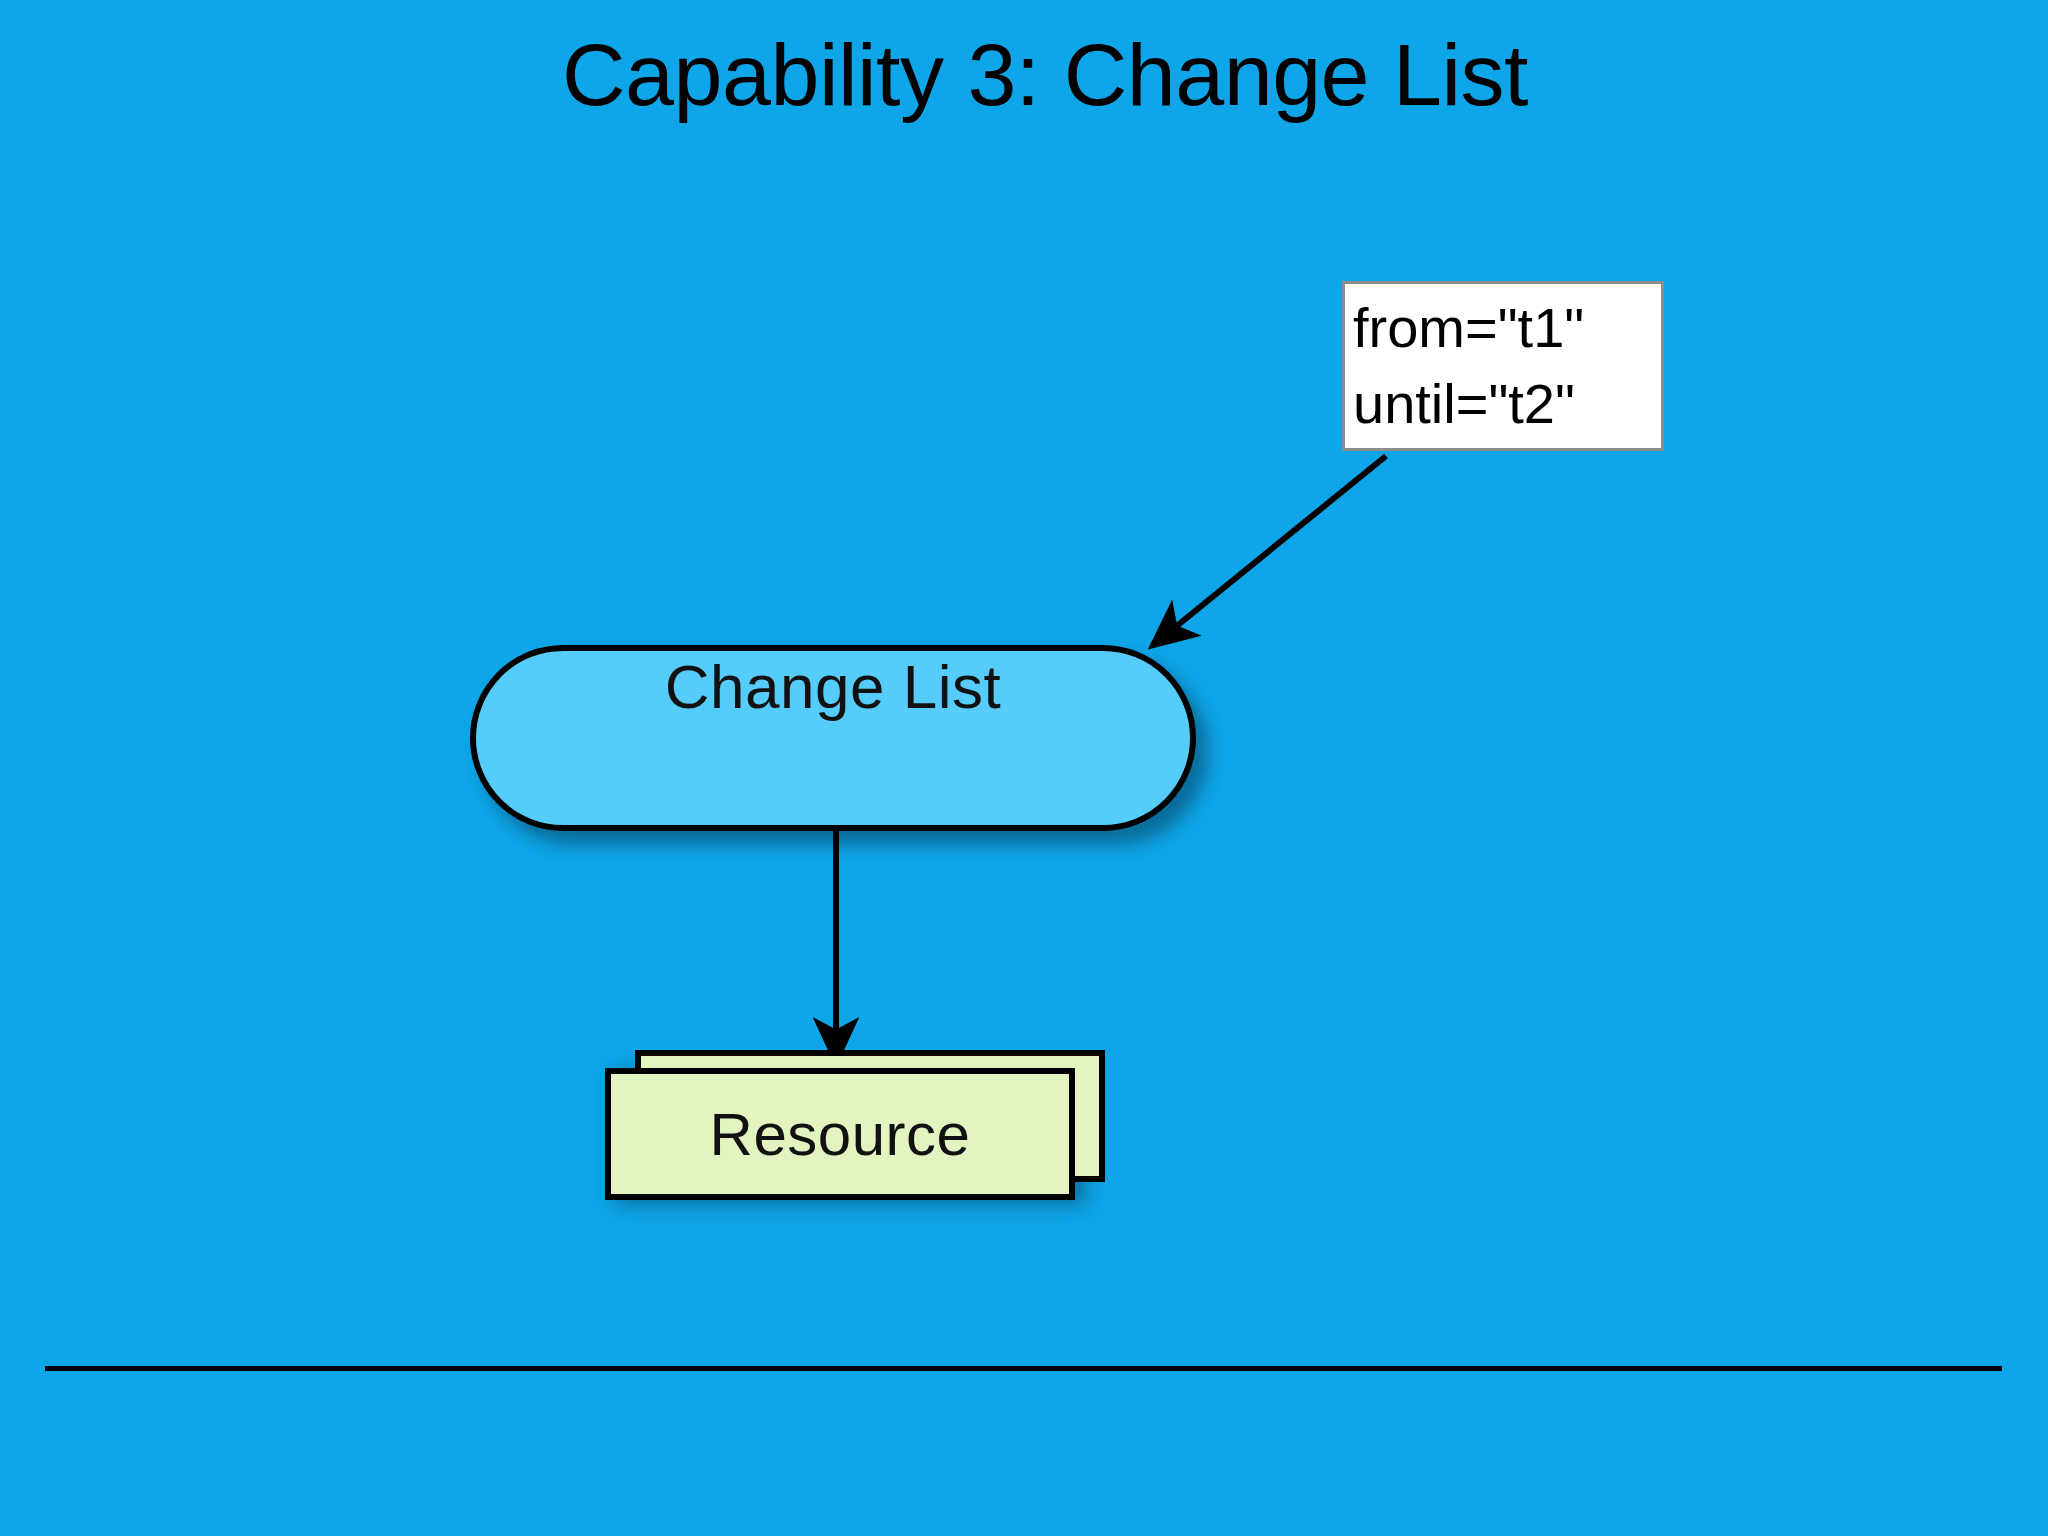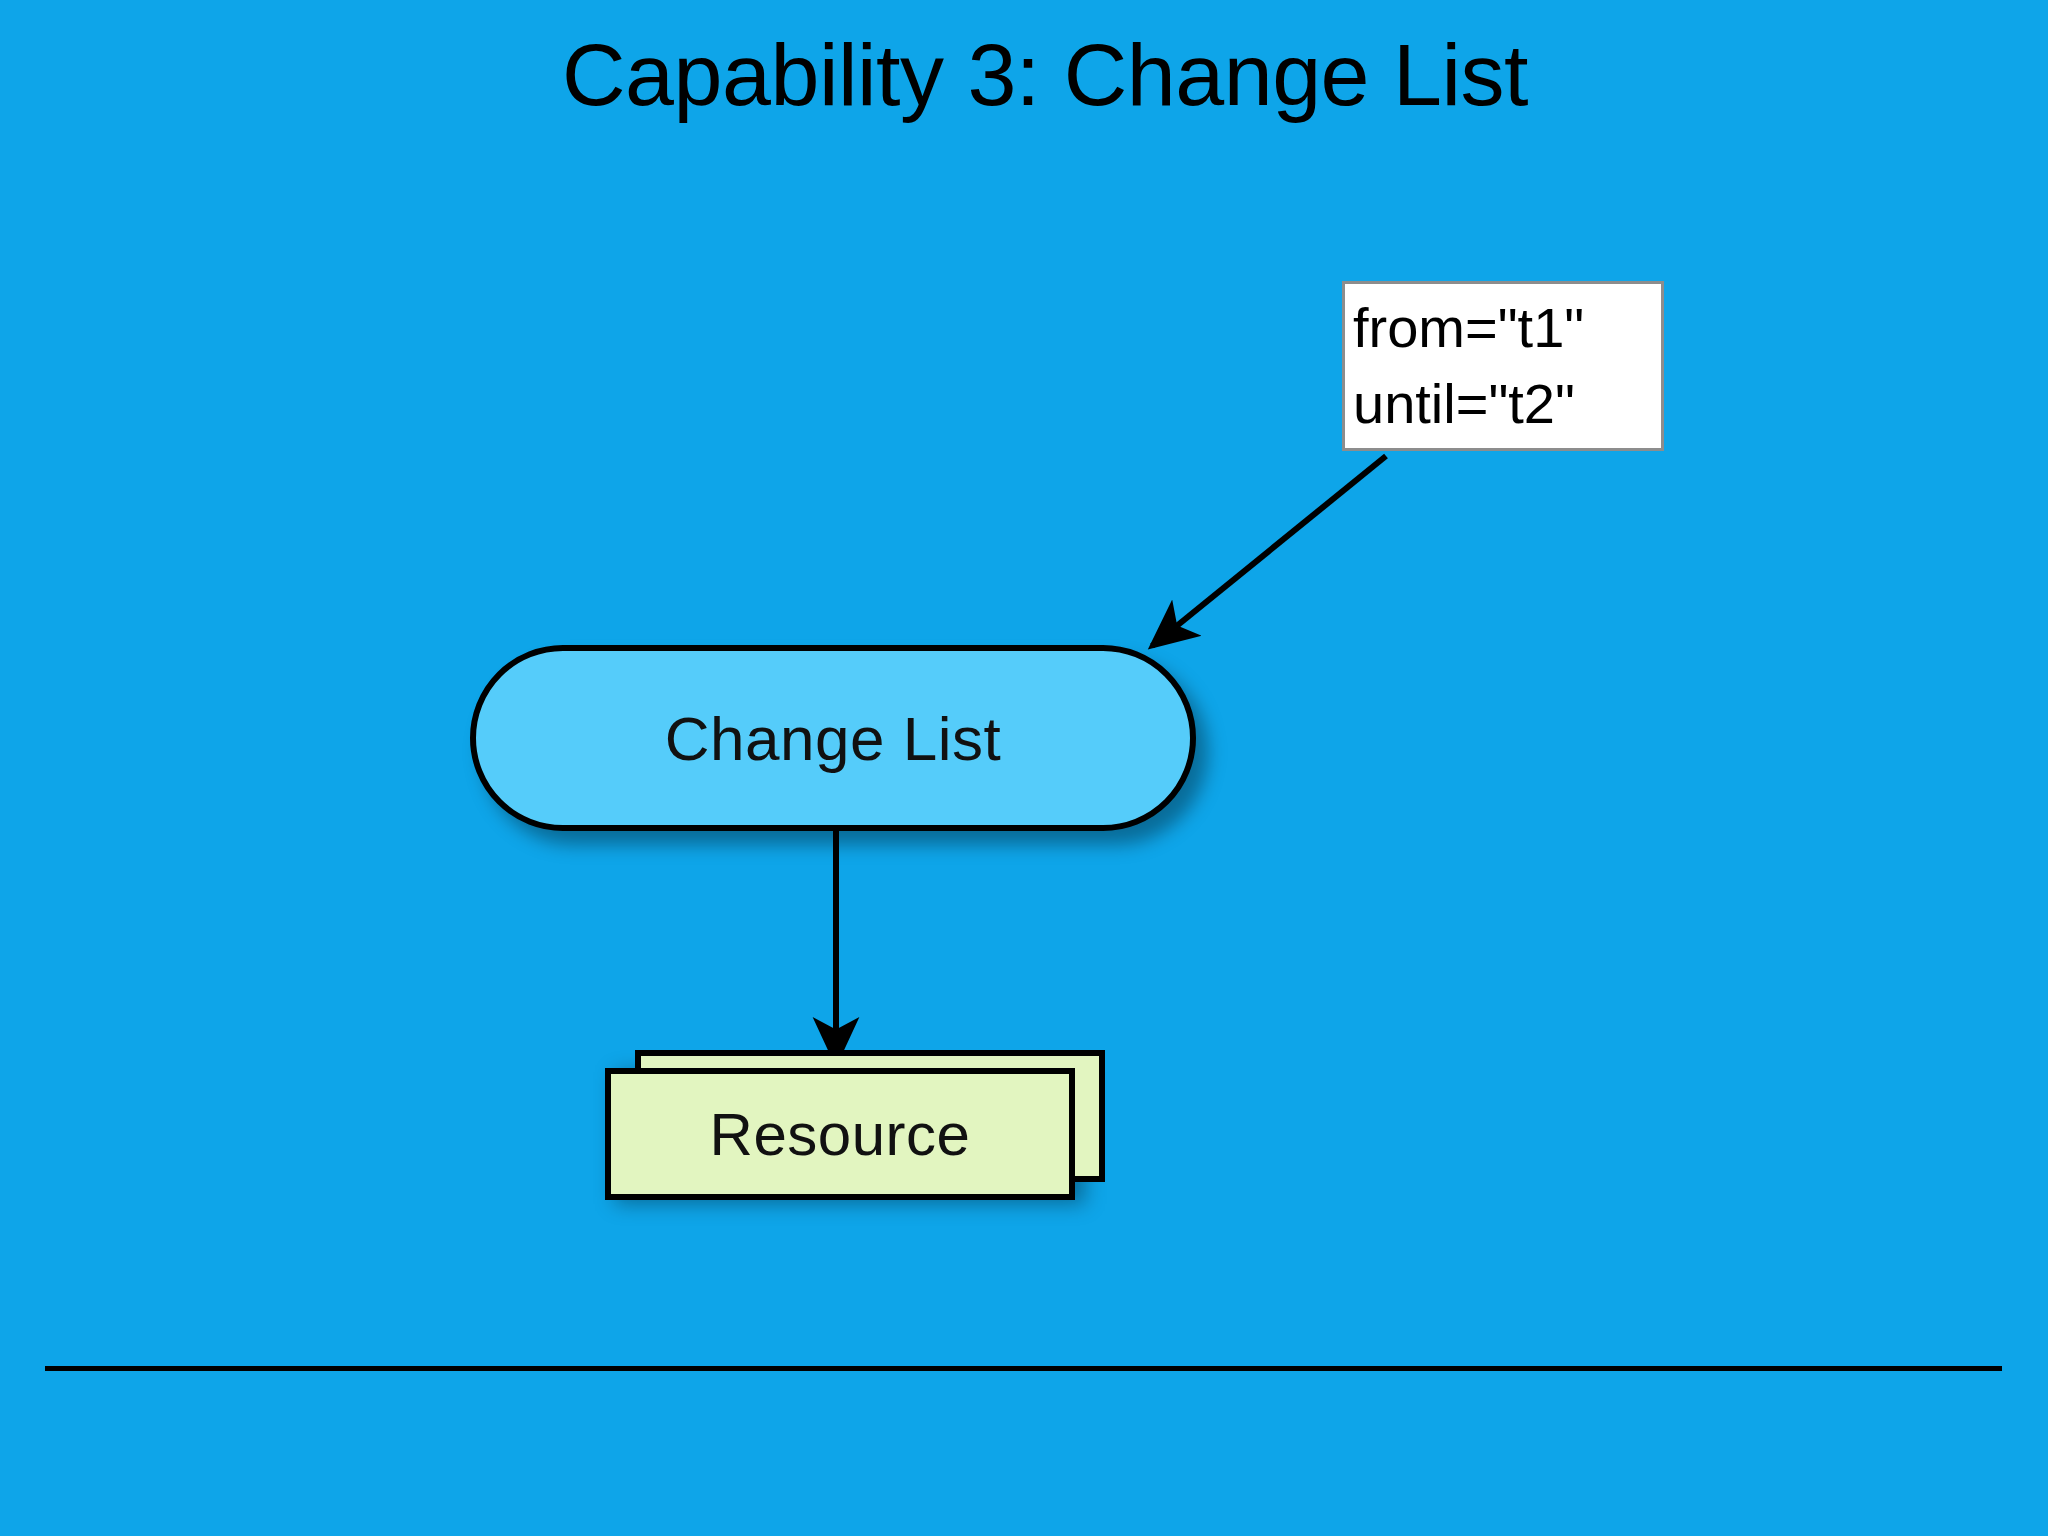--- a/index.html
+++ b/index.html
@@ -92,21 +92,20 @@
     position: absolute;
     left: 0;
     top: 0;
     width: 726px;
     height: 186px;
     box-sizing: border-box;
     border-radius: 93px;
     background: #55ccfa;
     border: 6px solid #000000;
     display: flex;
-    align-items: center;
     justify-content: center;
   }
   .capsule-label {
     font-size: 62px;
     color: #111111;
     white-space: nowrap;
     letter-spacing: 0.5px;
   }
 
   

